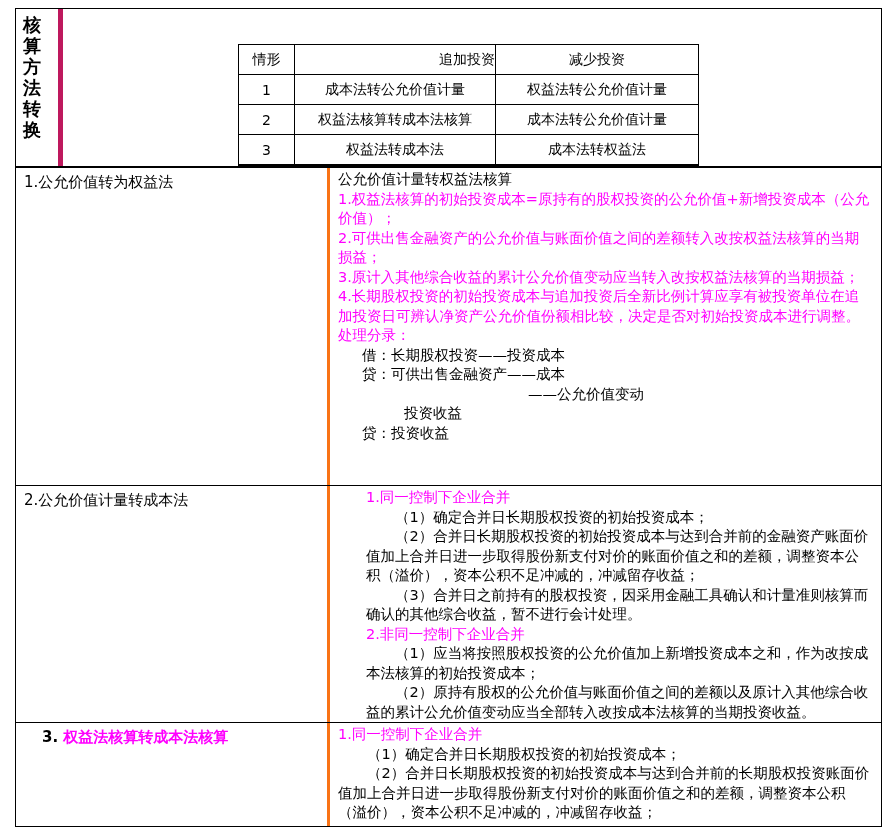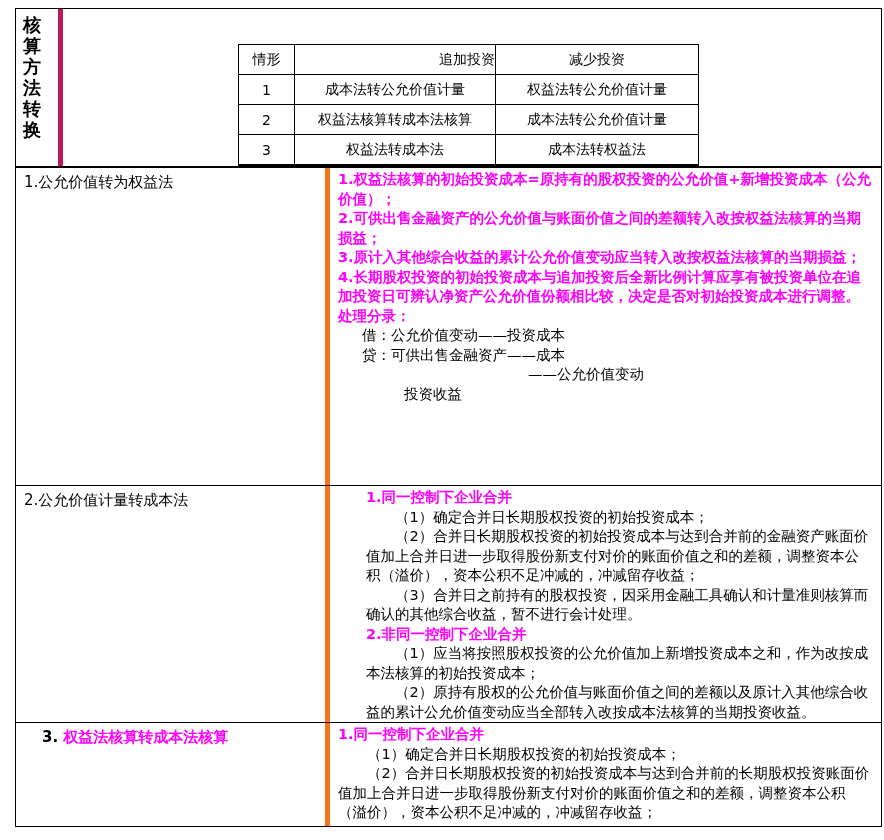--- a/index.html
+++ b/index.html
@@ -32,30 +32,30 @@
   .inner-table tr:last-child td{border-bottom:2px solid #000;}
   .col-a{width:55px;margin-left:21px;}
   .col-b{width:200px;text-align:right;}
   .col-c{width:202px;}
   
   .main-row{display:flex;box-sizing:border-box;border-bottom:1px solid #000;flex:none;}
   .main-row.last{border-bottom:none;flex:1;}
   .row1{height:318px;}
   .row2{height:237px;gap:28px;}
   .left-cell{
-    width:314px;flex:none;border-right:5px solid #f97316;box-sizing:border-box;
+    width:314px;flex:none;border-right:3px solid #f97316;box-sizing:border-box;
     padding:4px 8px;font-size:15px;line-height:20px;
   }
   .left-cell.indent-title{padding-left:26px;}
   .right-cell{
     flex:1;box-sizing:border-box;padding:2px 8px 0 8px;
     font-size:14.5px;line-height:19.5px;overflow:hidden;
   }
   .line{min-height:19.5px;}
-  .mag{color:var(--magenta,#ff00ff);font-weight:bold;}
+  .mag{color:var(--magenta,#ff00ff);font-weight:normal;}
   .b{font-weight:bold;}
   .fi{text-indent:2em;}
 </style>
 </head>
 <body>
 
 <div class="page">
   <div class="outer">
 
     <div class="top-section">
@@ -83,29 +83,31 @@
             <td>权益法转成本法</td>
             <td>成本法转权益法</td>
           </tr>
         </tbody>
       </table>
     </div>
 
     <div class="main-row row1">
       <div class="left-cell"><span class="">1.公允价值转为权益法</span></div>
       <div class="right-cell">
+          <div class="line">公允价值计量转权益法核算</div>
           <div class="line mag">1.权益法核算的初始投资成本=原持有的股权投资的公允价值+新增投资成本（公允价值）；</div>
           <div class="line mag">2.可供出售金融资产的公允价值与账面价值之间的差额转入改按权益法核算的当期损益；</div>
           <div class="line mag">3.原计入其他综合收益的累计公允价值变动应当转入改按权益法核算的当期损益；</div>
           <div class="line mag">4.长期股权投资的初始投资成本与追加投资后全新比例计算应享有被投资单位在追加投资日可辨认净资产公允价值份额相比较，决定是否对初始投资成本进行调整。</div>
           <div class="line mag">处理分录：</div>
-          <div class="line" style="padding-left: 24px;">借：公允价值变动——投资成本</div>
+          <div class="line" style="padding-left: 24px;">借：长期股权投资——投资成本</div>
           <div class="line" style="padding-left: 24px;">贷：可供出售金融资产——成本</div>
           <div class="line" style="padding-left: 190px;">——公允价值变动</div>
           <div class="line" style="padding-left: 66px;">投资收益</div>
+          <div class="line" style="padding-left: 24px;">贷：投资收益</div>
         </div>
     </div>
 
     <div class="main-row row2">
       <div class="left-cell"><span class="">2.公允价值计量转成本法</span></div>
       <div class="right-cell">
           <div class="line mag">1.同一控制下企业合并</div>
           <div class="line  fi">（1）确定合并日长期股权投资的初始投资成本；</div>
           <div class="line  fi">（2）合并日长期股权投资的初始投资成本与达到合并前的金融资产账面价值加上合并日进一步取得股份新支付对价的账面价值之和的差额，调整资本公积（溢价），资本公积不足冲减的，冲减留存收益；</div>
           <div class="line  fi">（3）合并日之前持有的股权投资，因采用金融工具确认和计量准则核算而确认的其他综合收益，暂不进行会计处理。</div>

